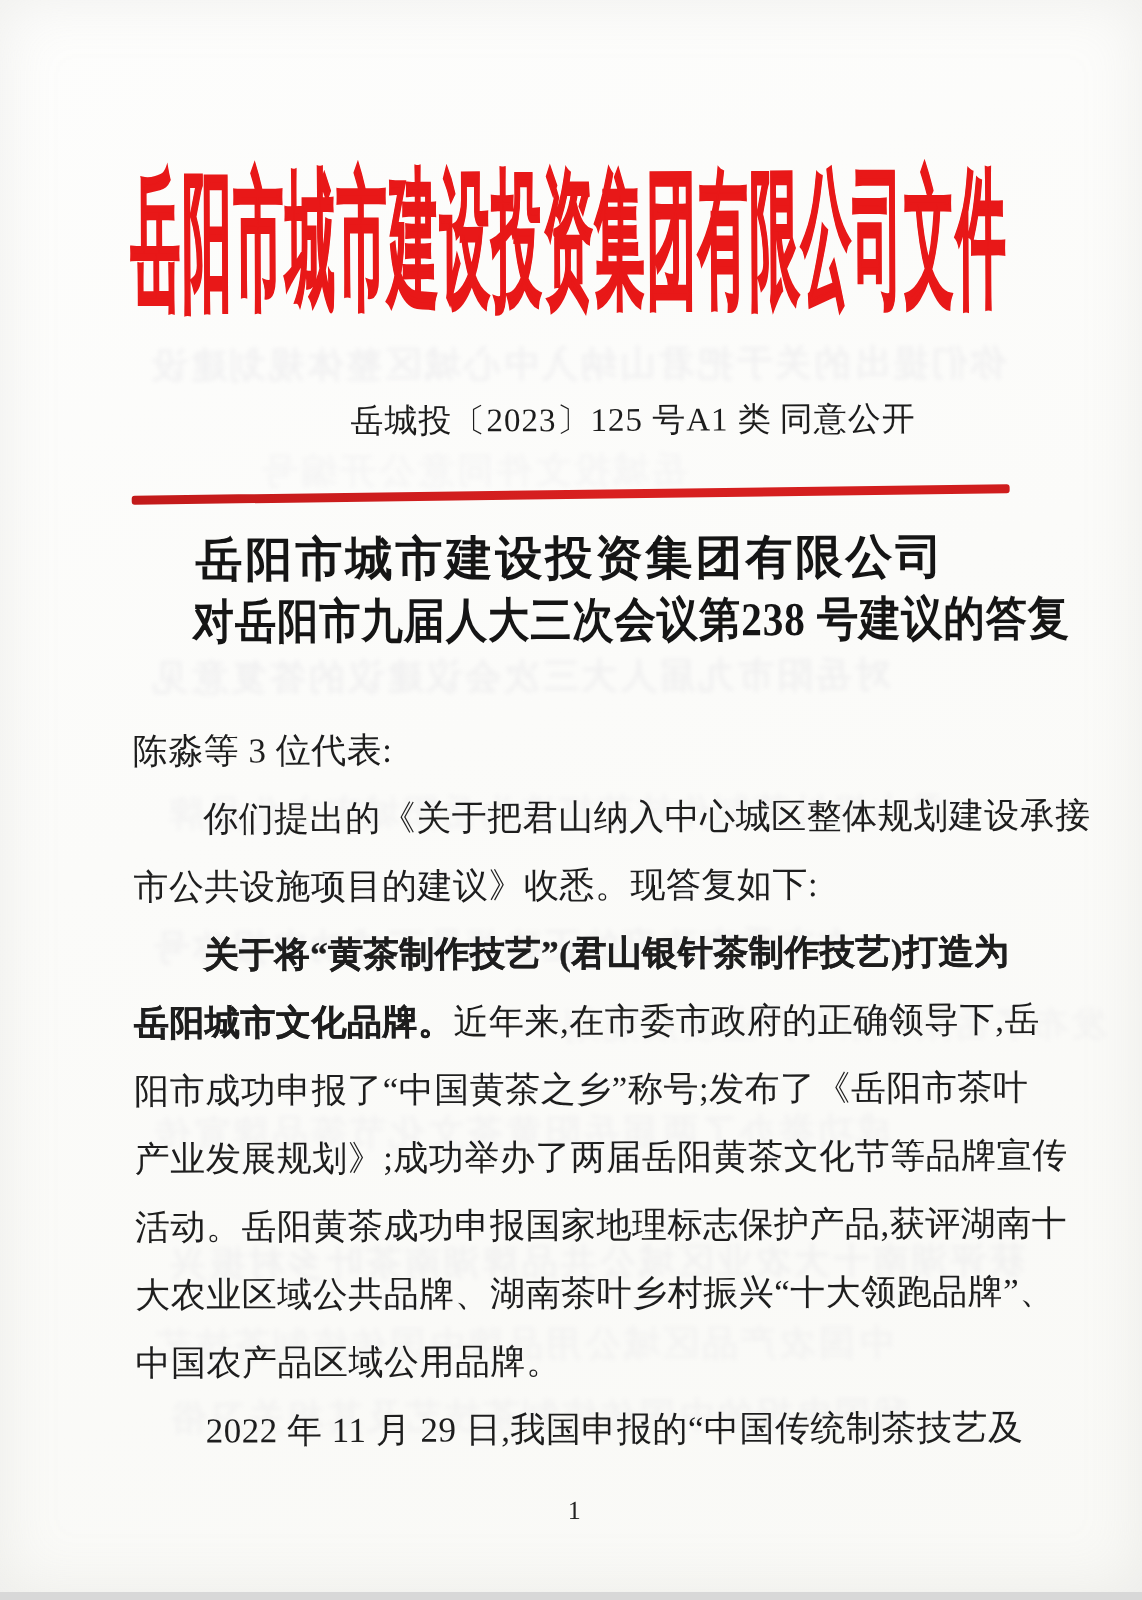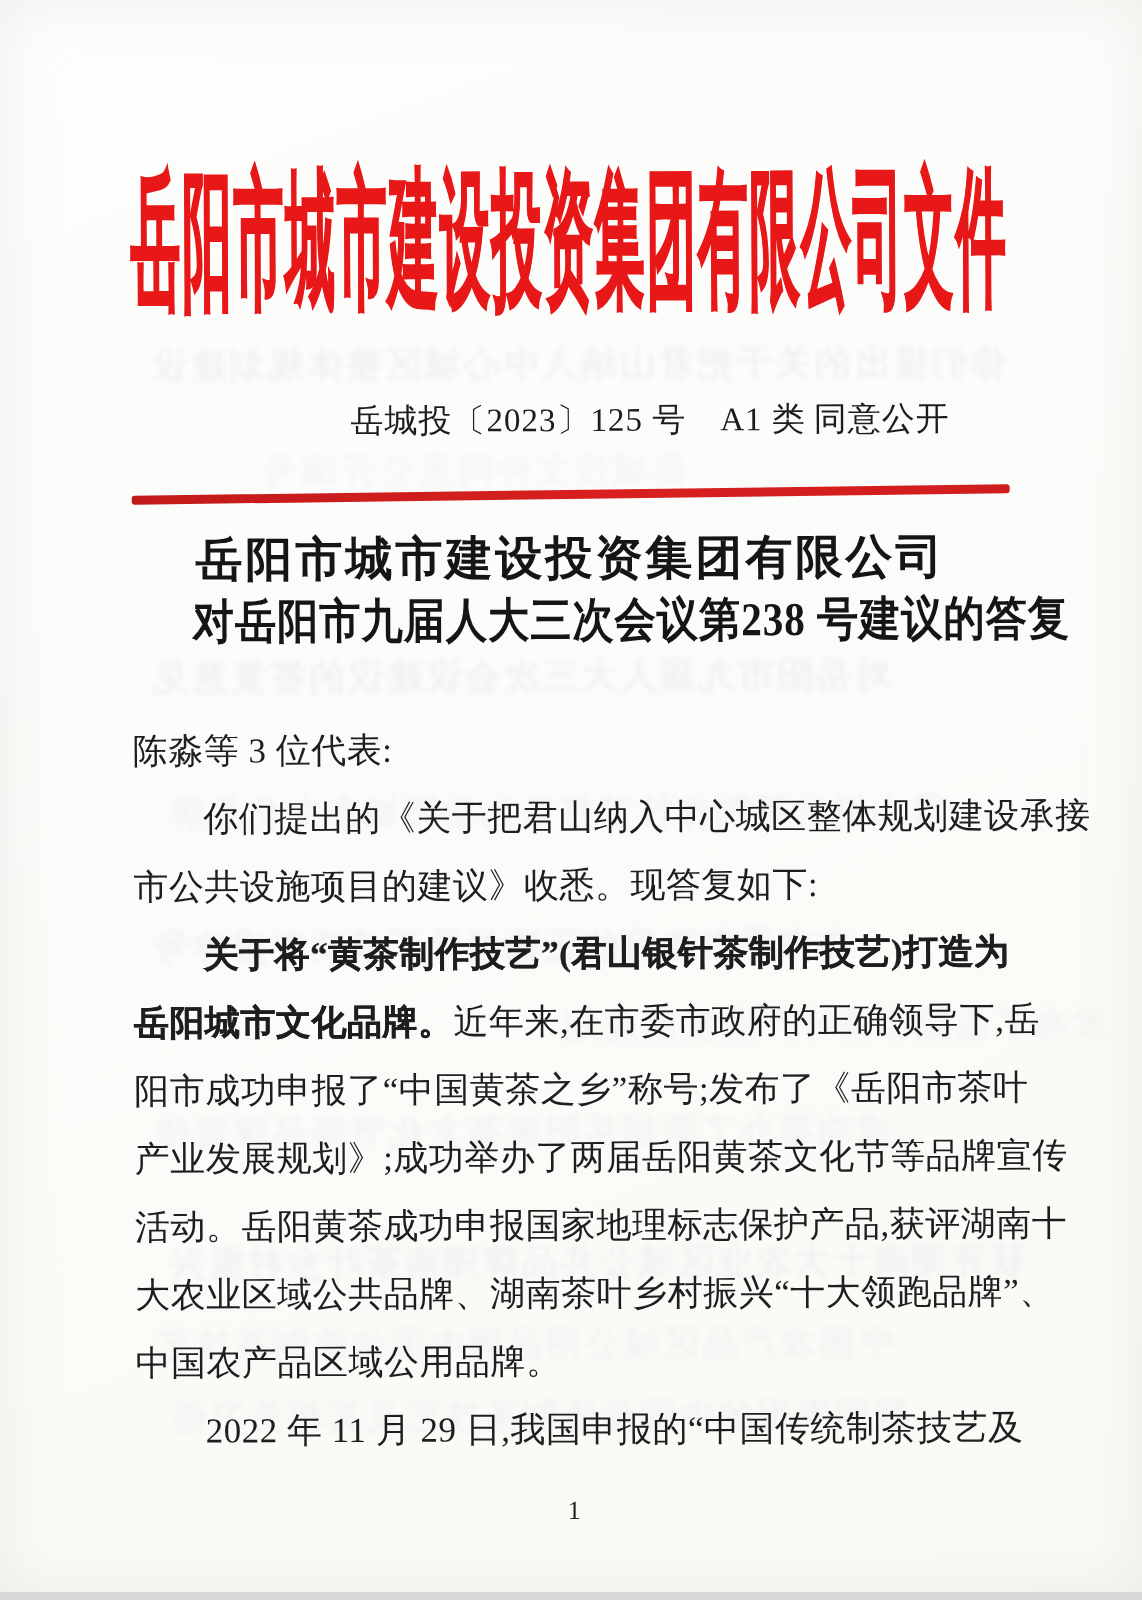--- a/index.html
+++ b/index.html
@@ -37,21 +37,21 @@
     transform-origin: left center;
     filter: saturate(1.1);
   }
 
   .docnum-row {
     position: absolute; left: 352px; top: 398px;
     display: flex; align-items: baseline;
     font-size: 33px; color: #1c1c1c; letter-spacing: 1px;
     white-space: nowrap;
   }
-  .docnum-row .gap-lg { margin-left: 34px; }
+  .docnum-row .gap-lg { }
   .docnum-row .gap-sm { margin-left: 8px; }
 
   .red-rule {
     position: absolute; left: 133px; top: 490px;
     width: 878px; height: 9px;
     background: linear-gradient(90deg, #c21a1a, #d92020 55%, #cf1d1d);
     border-radius: 3px;
     transform: rotate(-0.5deg);
   }
 

